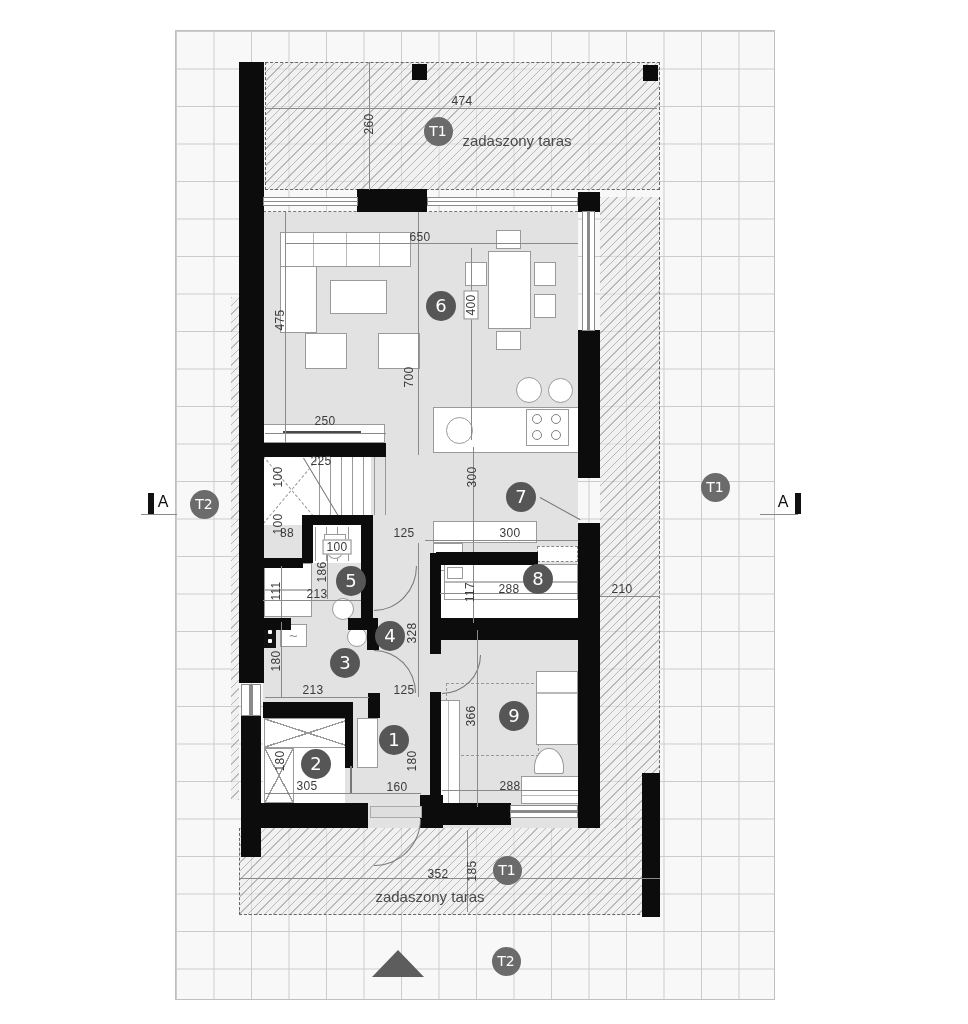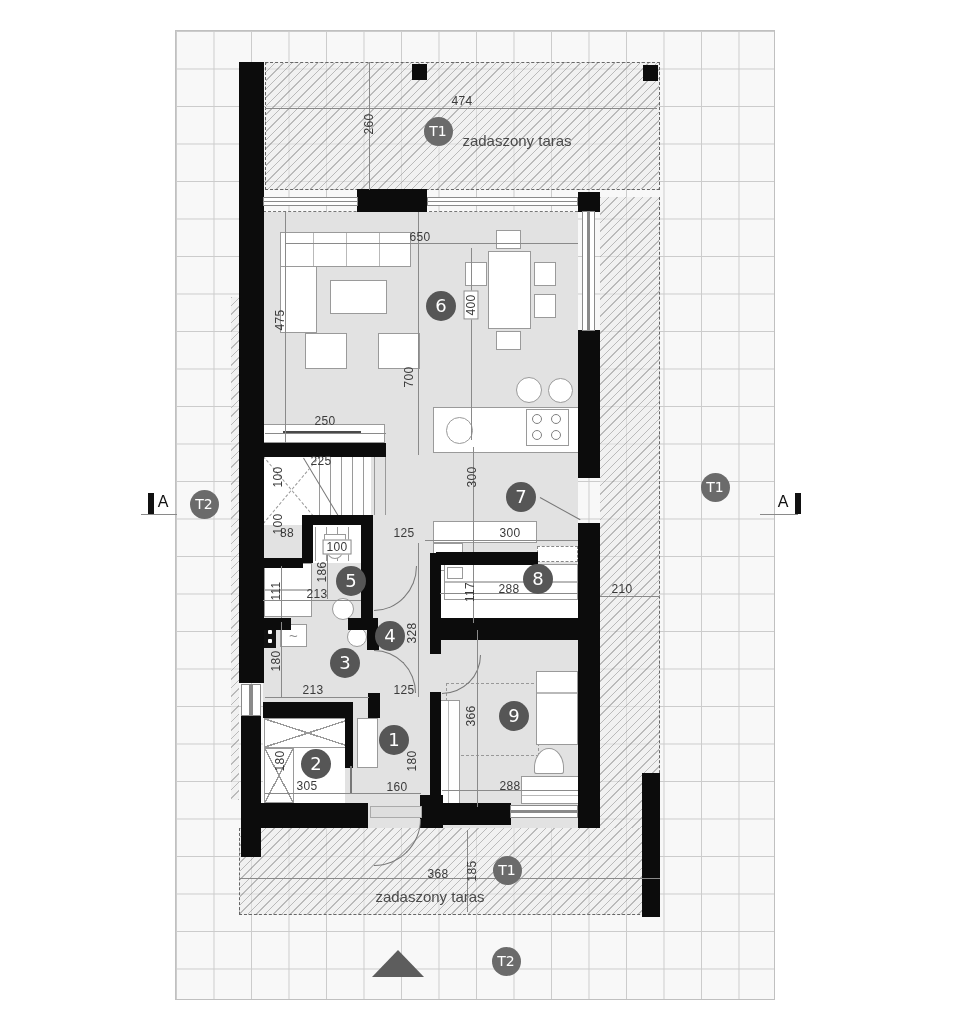--- a/index.html
+++ b/index.html
@@ -213,21 +213,21 @@
   <b class="dim" style="left:622px;top:589px">210</b>
   <b class="dim v" style="left:276px;top:661px">180</b>
   <b class="dim" style="left:313px;top:690px">213</b>
   <b class="dim" style="left:404px;top:690px">125</b>
   <b class="dim v" style="left:471px;top:716px">366</b>
   <b class="dim v" style="left:280px;top:761px">180</b>
   <b class="dim" style="left:307px;top:786px">305</b>
   <b class="dim" style="left:397px;top:787px">160</b>
   <b class="dim v" style="left:412px;top:761px">180</b>
   <b class="dim" style="left:510px;top:786px">288</b>
-  <b class="dim" style="left:438px;top:874px">368</b>
+  <b class="dim" style="left:438px;top:874px">352</b>
   <b class="dim v" style="left:472px;top:871px">185</b>
 
   <b class="badge" style="left:394px;top:740px">1</b>
   <b class="badge" style="left:316px;top:764px">2</b>
   <b class="badge" style="left:345px;top:663px">3</b>
   <b class="badge" style="left:390px;top:636px">4</b>
   <b class="badge" style="left:351px;top:581px">5</b>
   <b class="badge" style="left:441px;top:306px">6</b>
   <b class="badge" style="left:521px;top:497px">7</b>
   <b class="badge" style="left:538px;top:579px">8</b>

